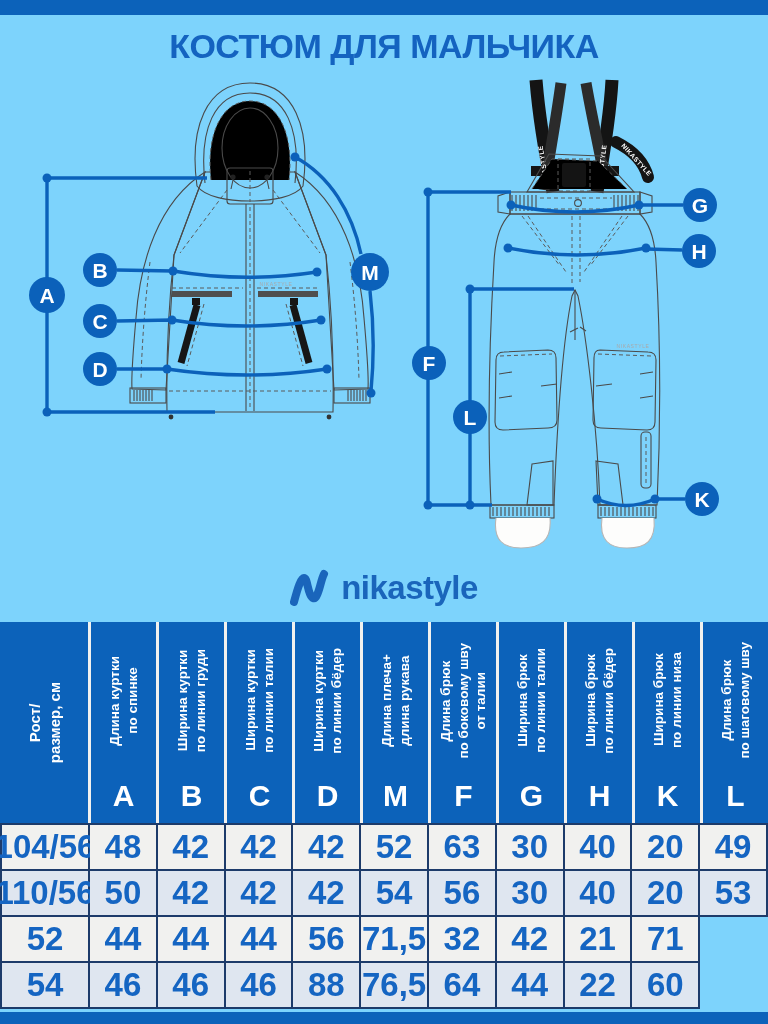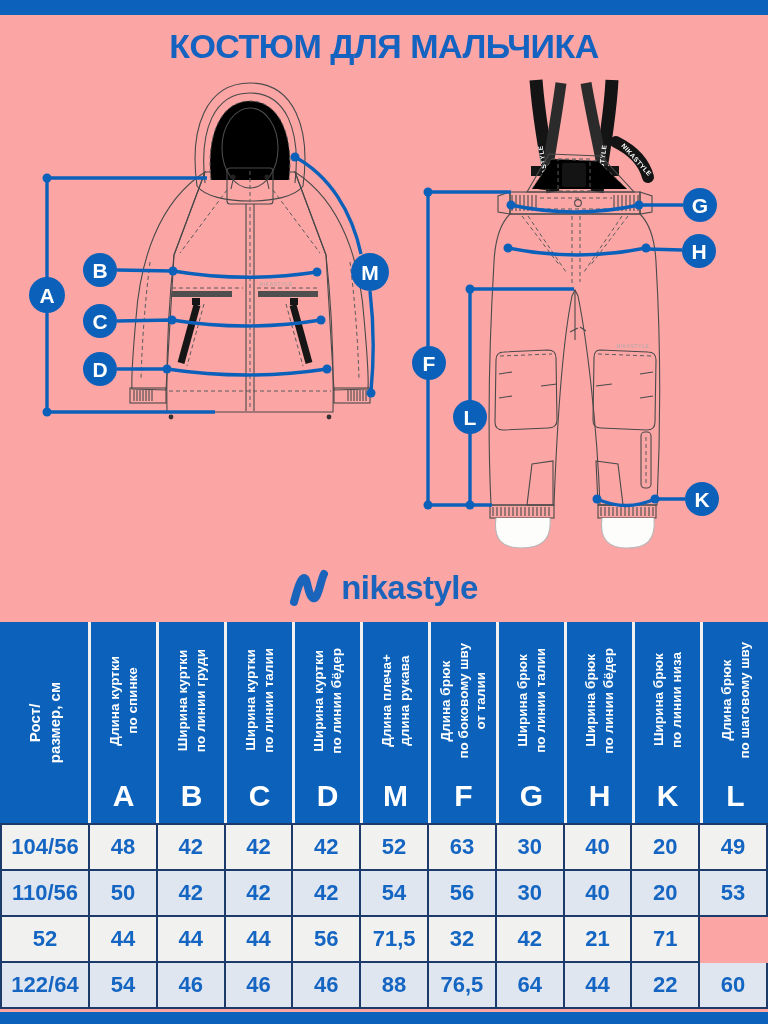--- a/index.html
+++ b/index.html
@@ -1,18 +1,18 @@
 <!DOCTYPE html>
 <html><head>
 <meta charset="utf-8">
 <style>
   html,body{margin:0;padding:0;background:#e9e9e9;}
   .page{
     position:relative;width:768px;height:1024px;margin:0 auto;
-    background:#fca5a5;overflow:hidden;
+    background:#7dd3fc;overflow:hidden;
     font-family:"Liberation Sans",sans-serif;
   }
   .top-bar{position:absolute;top:0;left:0;width:768px;height:15px;background:#0c62ba;}
   .title{
     position:absolute;top:27px;left:0;width:768px;height:40px;
     text-align:center;font-size:34px;font-weight:bold;color:#1463c0;
     letter-spacing:-0.5px;
   }
   .diagram{position:absolute;top:70px;left:0;}
   
@@ -41,21 +41,21 @@
   .th:first-child .rot span{font-size:15px;}
   .letterCell{
     height:44px;display:flex;align-items:flex-start;justify-content:center;
     color:#ffffff;font-weight:bold;font-size:30px;line-height:1.1;
   }
   .tbody{border-top:2px solid #1d3b6a;border-left:2px solid #1d3b6a;box-sizing:border-box;}
   .td{
     height:46px;box-sizing:border-box;
     border-right:2px solid #1d3b6a;border-bottom:2px solid #1d3b6a;
     display:flex;align-items:center;justify-content:center;
-    font-size:22px;font-weight:bold;color:#1565c2;
+    font-size:33px;font-weight:bold;color:#1565c2;
   }
   .trow:nth-child(odd) .td{background:#f1f1ef;}
   .trow:nth-child(even) .td{background:#dfe6f0;}
   .bottom-bar{position:absolute;top:1012px;left:0;width:768px;height:12px;background:#0c62ba;}
   
   .sketch{stroke:#4a4a4a;fill:none;stroke-width:1.1px;}
   .dash{stroke-dasharray:4 3;stroke:#5a5a5a;}
   .meas{stroke:#0b61ba;stroke-width:3.4px;fill:none;}
   .dot{fill:#0b61ba;}
   .badge{fill:#0b61ba;}
@@ -383,21 +383,20 @@
           <div class="td">44</div>
           <div class="td">44</div>
           <div class="td">56</div>
           <div class="td">71,5</div>
           <div class="td">32</div>
           <div class="td">42</div>
           <div class="td">21</div>
           <div class="td">71</div>
         </div>
         <div class="trow">
-          <div class="td">122/64</div>
           <div class="td">54</div>
           <div class="td">46</div>
           <div class="td">46</div>
           <div class="td">46</div>
           <div class="td">88</div>
           <div class="td">76,5</div>
           <div class="td">64</div>
           <div class="td">44</div>
           <div class="td">22</div>
           <div class="td">60</div>

